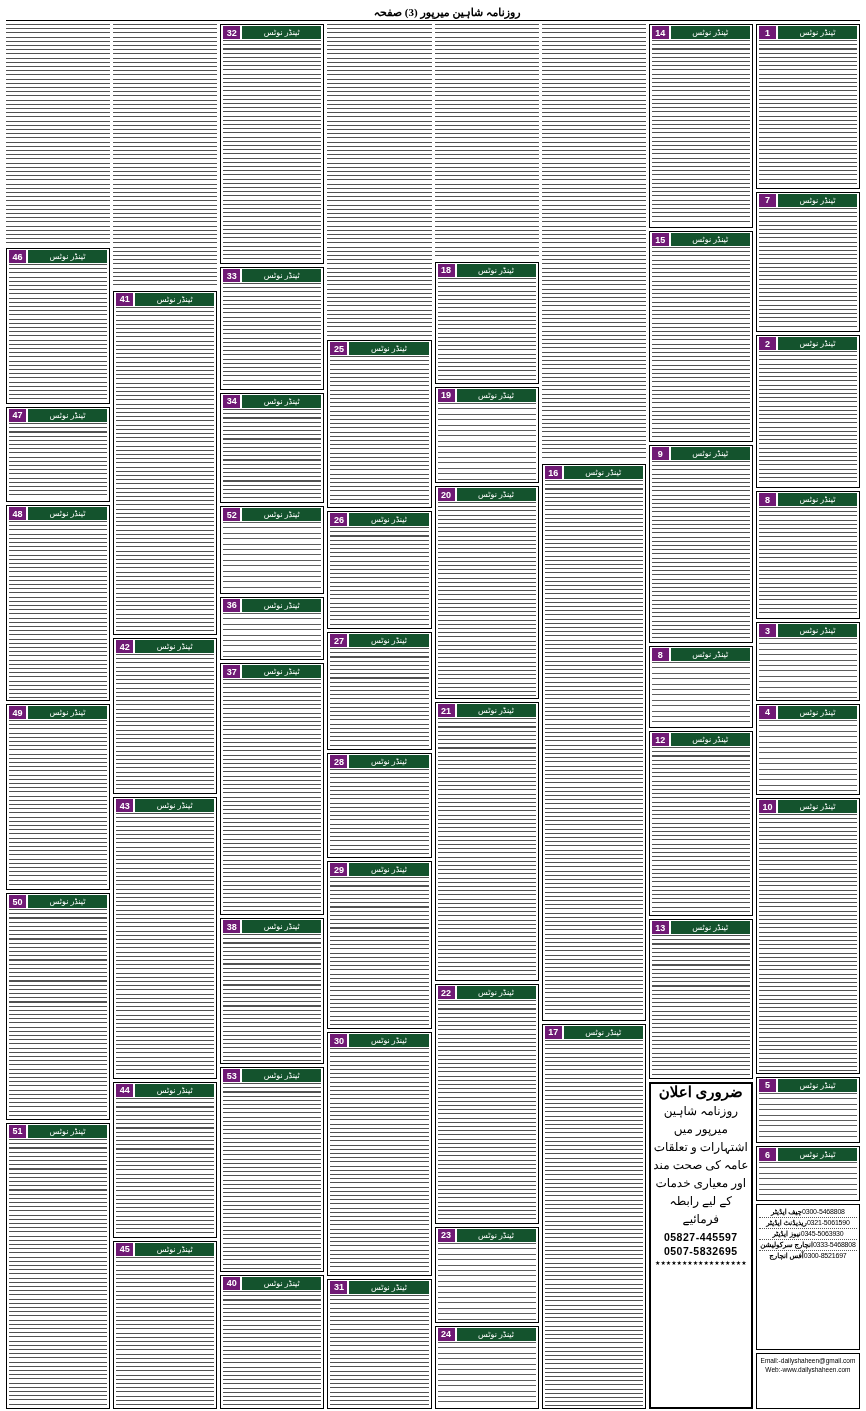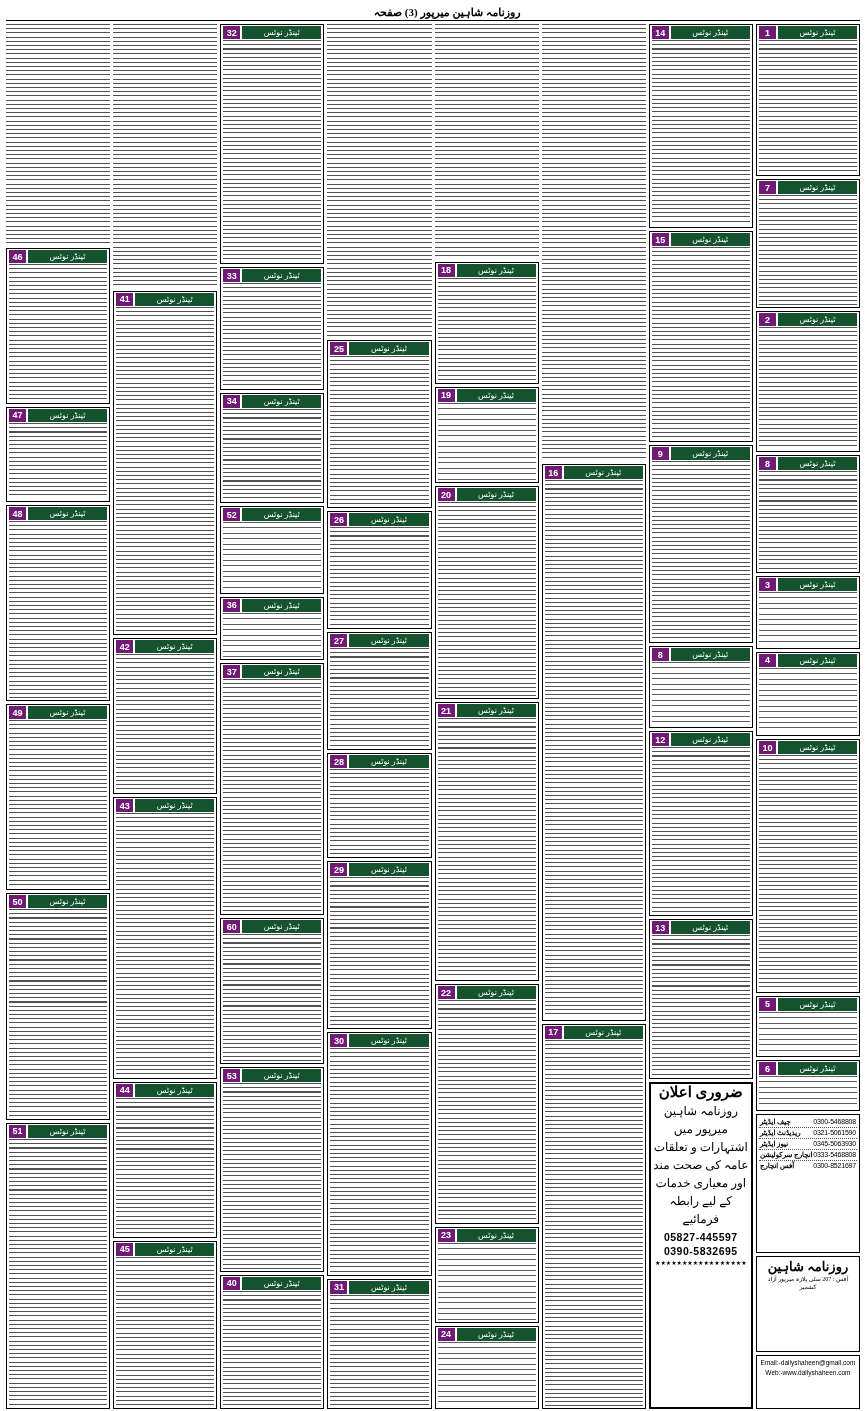--- a/index.html
+++ b/index.html
@@ -108,21 +108,21 @@
   
   .contact-box{
     border:1px solid #000;
     direction:rtl;
     padding:2px;
     font-family:"Liberation Serif", serif;
     font-size:7px;
   }
   .contact-row{
     display:flex;flex-direction:row-reverse;
-    justify-content:space-between;
+    justify-content:center;
     border-bottom:1px dotted #555;
     padding:1px 1px;
     white-space:nowrap;
   }
   .contact-row:last-child{border-bottom:0;}
   .contact-role{font-weight:bold;}
   .contact-phone{
     font-family:"Liberation Sans", sans-serif;
     font-size:7px;letter-spacing:-.2px;
   }
@@ -264,24 +264,20 @@
           </div>
           <div class="contact-row">
             <span class="contact-role">انچارج سرکولیشن</span>
             <span class="contact-phone">0333-5468808</span>
           </div>
           <div class="contact-row">
             <span class="contact-role">آفس انچارج</span>
             <span class="contact-phone">0300-8521697</span>
           </div>
         </div>
-        <div class="logo-box" style="flex: 10 0 auto;">
-          <div class="logo-name">روزنامہ شاہین</div>
-          <div class="logo-sub">آفس : 207 سٹی پلازہ میرپور آزاد کشمیر</div>
-        </div>
         <div class="mail-box" style="flex: 5 0 auto;">
           <div>Email:-dailyshaheen@gmail.com</div>
           <div>Web:-www.dailyshaheen.com</div>
         </div>
       </div>
       <div class="col">
         <div class="ad" style="flex: 31 1 0px;">
           <div class="ad-head">
             <div class="ad-title">ٹینڈر نوٹس</div>
             <div class="ad-num">14</div>
@@ -321,21 +317,21 @@
             <div class="ad-title">ٹینڈر نوٹس</div>
             <div class="ad-num">13</div>
           </div>
           <div class="ad-body"></div>
         </div>
         <div class="notice-box" style="flex: 22 0 auto;">
           <div class="notice-title">ضروری اعلان</div>
           <div class="notice-sub">روزنامہ شاہین میرپور میں اشتہارات و تعلقات عامہ کی صحت مند اور معیاری خدمات کے لیے رابطہ فرمائیے</div>
           <div class="notice-phone">
             <div>05827-445597</div>
-            <div>0390-5832695</div>
+            <div>0507-5832695</div>
           </div>
           <div class="stars">★★★★★★★★★★★★★★★★★</div>
         </div>
       </div>
       <div class="col">
         <div class="ad" style="flex: 46 1 0px; border: 0px; padding: 0px;">
           <div class="ad-body"></div>
         </div>
         <div class="ad" style="flex: 58 1 0px;">
           <div class="ad-head">
@@ -499,21 +495,21 @@
         <div class="ad" style="flex: 42 1 0px;">
           <div class="ad-head">
             <div class="ad-title">ٹینڈر نوٹس</div>
             <div class="ad-num">37</div>
           </div>
           <div class="ad-body"></div>
         </div>
         <div class="ad" style="flex: 24 1 0px;">
           <div class="ad-head">
             <div class="ad-title">ٹینڈر نوٹس</div>
-            <div class="ad-num">60</div>
+            <div class="ad-num">38</div>
           </div>
           <div class="ad-body"></div>
         </div>
         <div class="ad" style="flex: 34 1 0px;">
           <div class="ad-head">
             <div class="ad-title">ٹینڈر نوٹس</div>
             <div class="ad-num">53</div>
           </div>
           <div class="ad-body"></div>
         </div>

